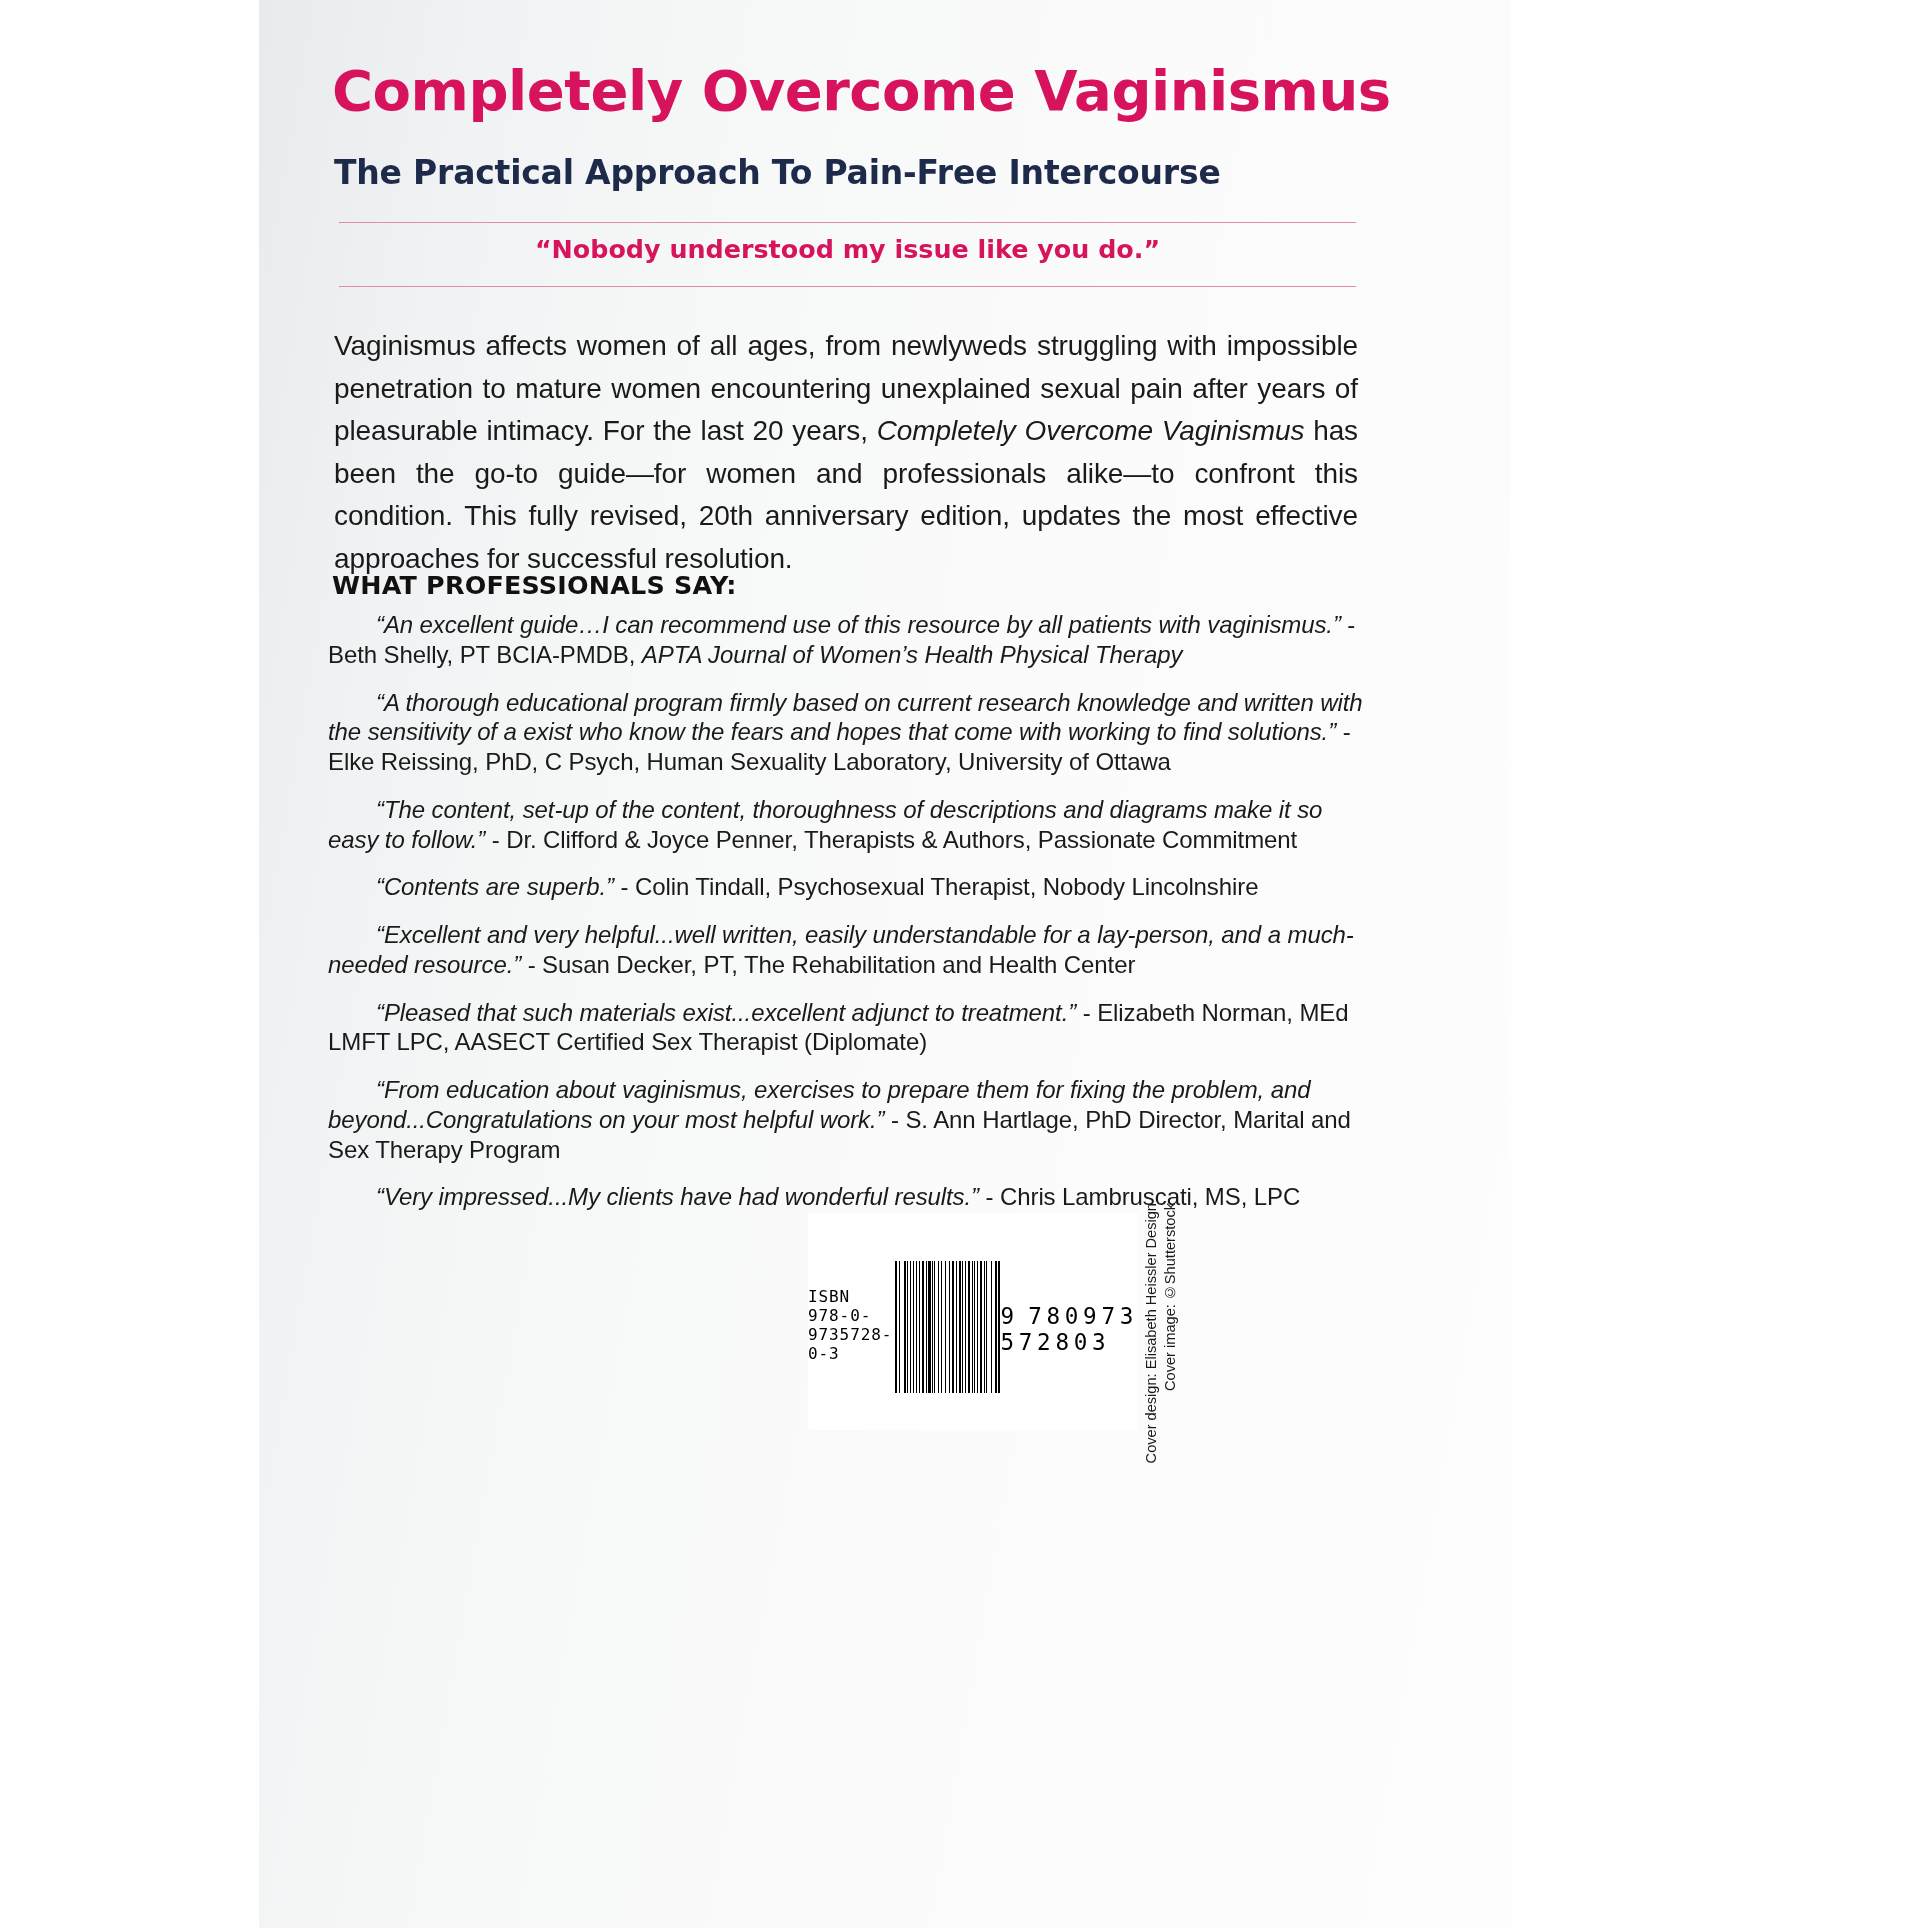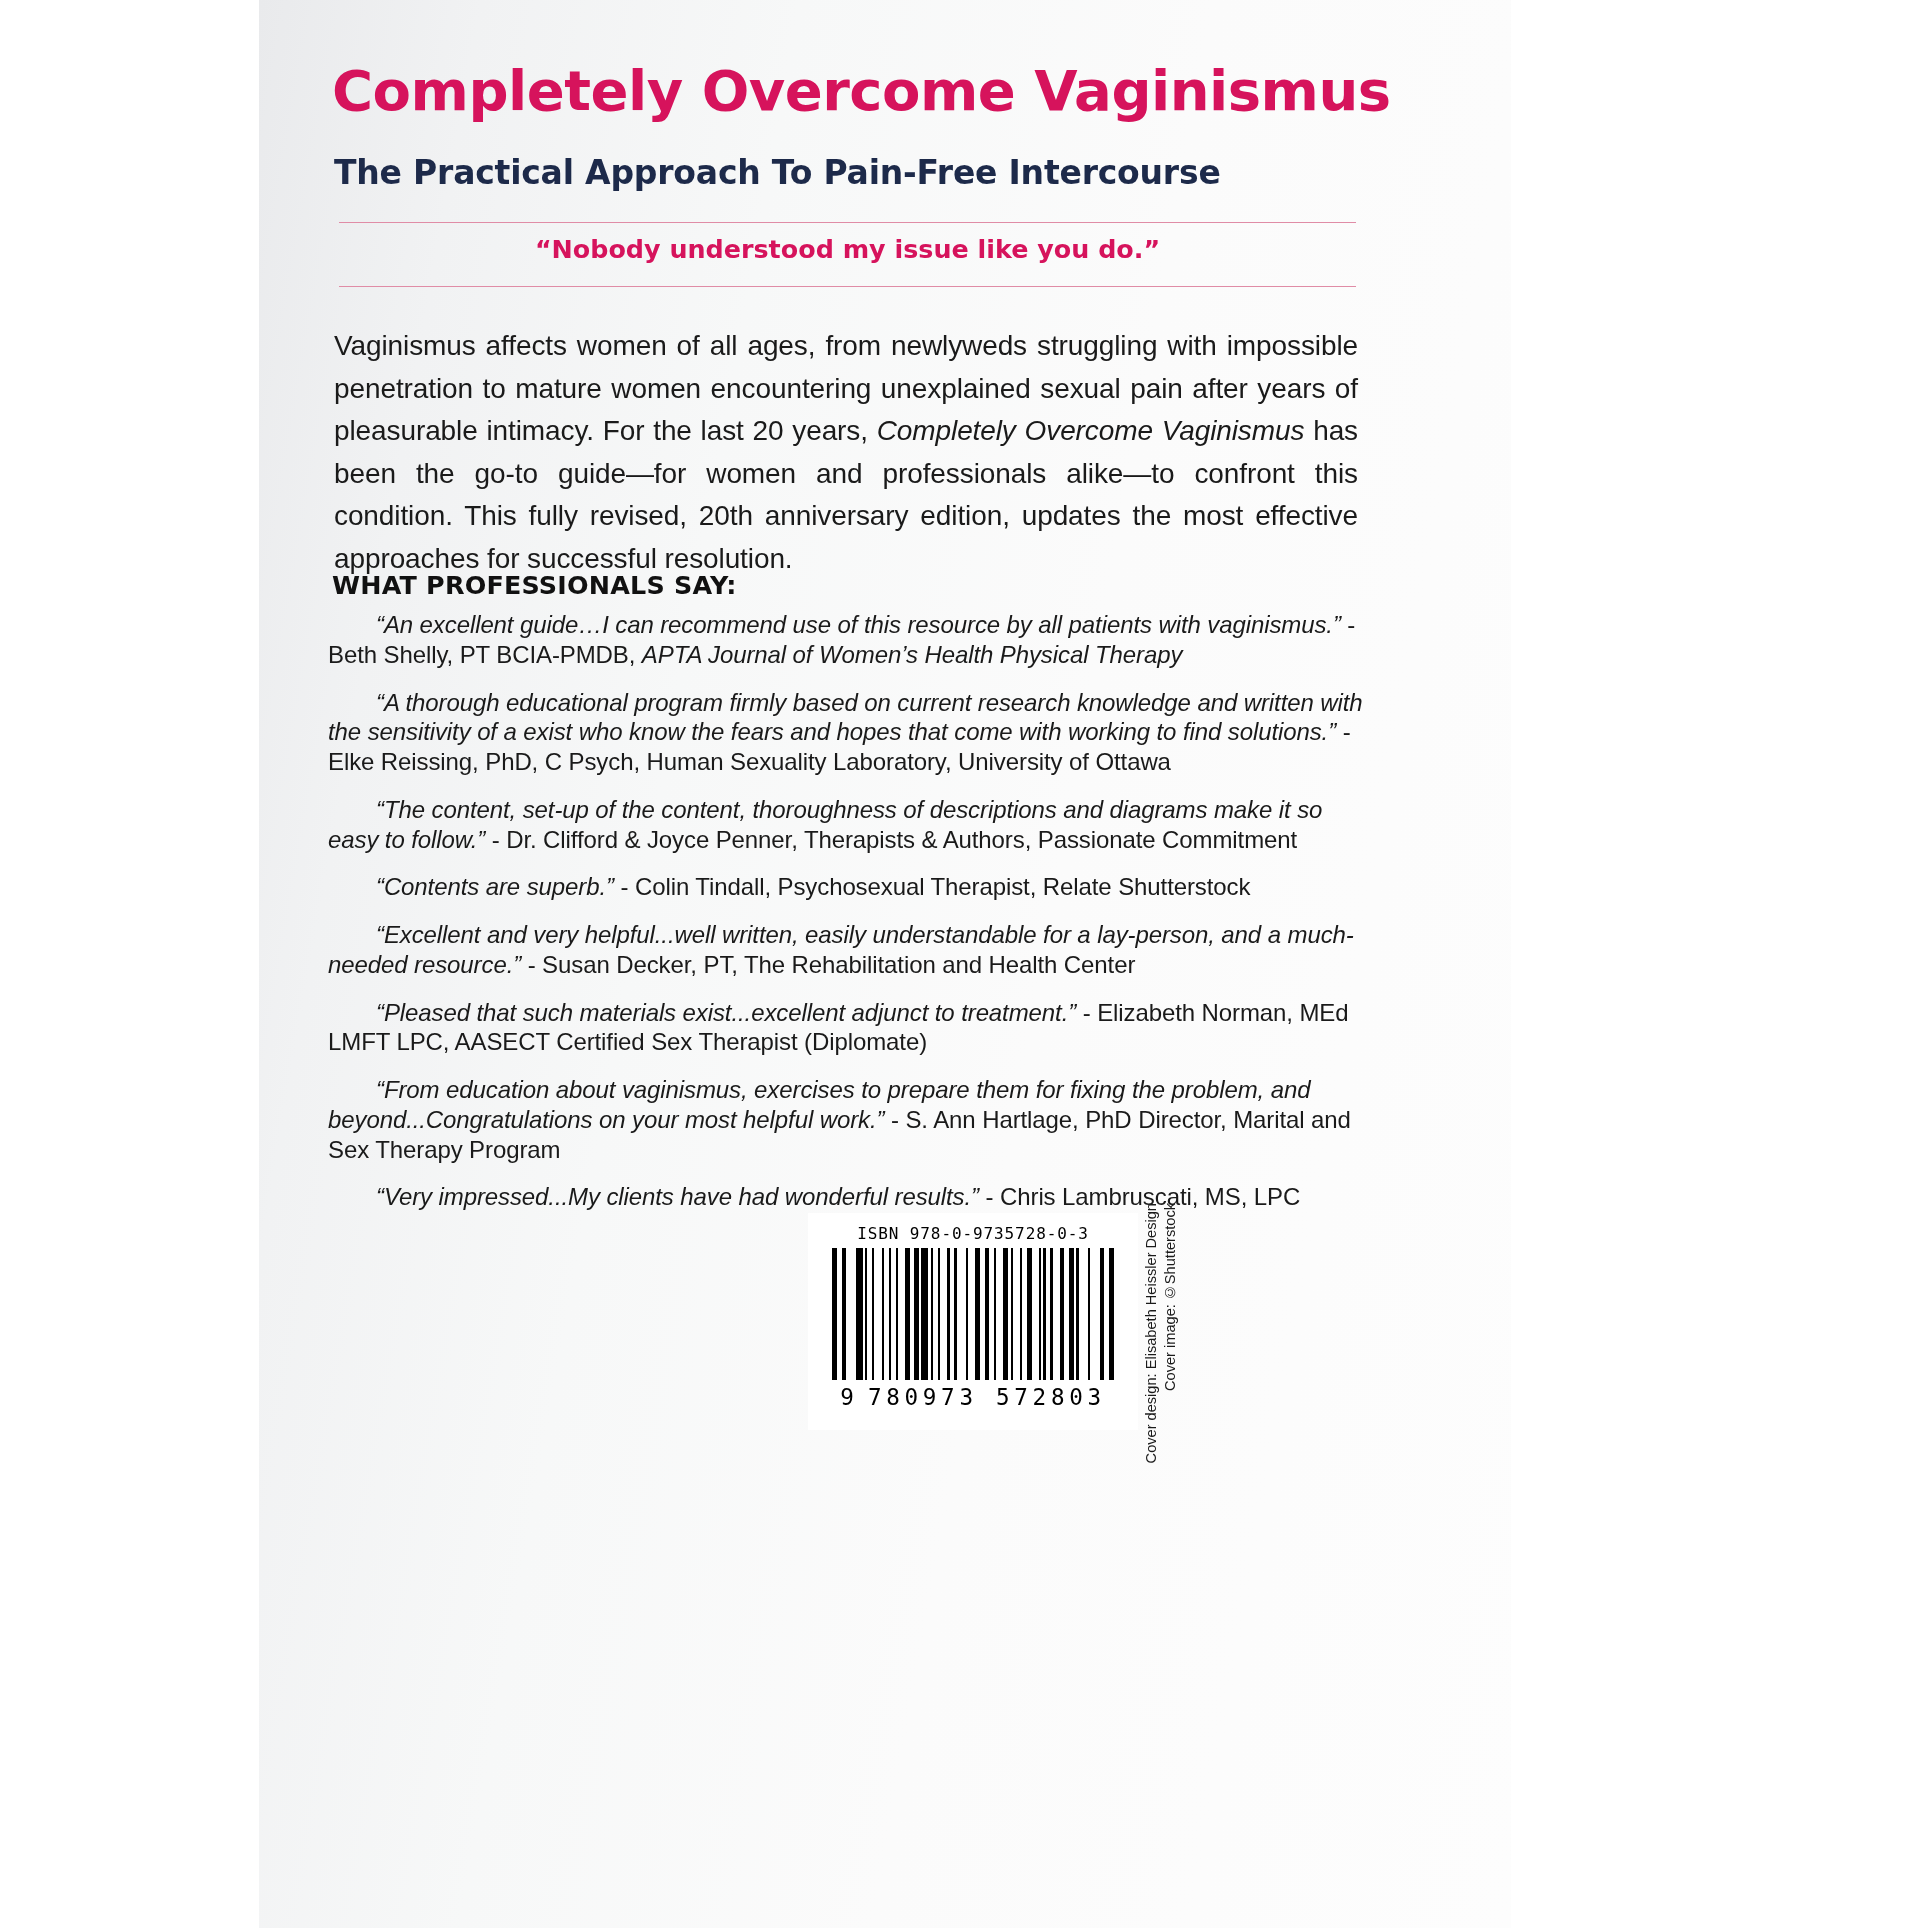--- a/index.html
+++ b/index.html
@@ -121,21 +121,21 @@
 
   
   #barcode-box {
     position: absolute;
     left: 549px;
     top: 1213px;
     width: 330px;
     height: 217px;
     background: #ffffff;
     display: flex;
-    flex-direction: column;
+    flex-direction: row;
     align-items: center;
     justify-content: flex-start;
     padding-top: 11.3px;
     box-sizing: border-box;
   }
   #isbn-text {
     font-family: "DejaVu Sans Mono", monospace;
     font-size: 16px;
     letter-spacing: 0.9px;
     color: #000;
@@ -229,21 +229,21 @@
     <div class="quote">
       <span class="q">“An excellent guide…I can recommend use of this resource by all patients with vaginismus.”</span><span class="attr"> - Beth Shelly, PT BCIA-PMDB, </span><i>APTA Journal of Women’s Health Physical Therapy</i>
     </div>
     <div class="quote">
       <span class="q">“A thorough educational program firmly based on current research knowledge and written with the sensitivity of a exist who know the fears and hopes that come with working to find solutions.”</span><span class="attr"> - Elke Reissing, PhD, C Psych, Human Sexuality Laboratory, University of Ottawa</span>
     </div>
     <div class="quote">
       <span class="q">“The content, set-up of the content, thoroughness of descriptions and diagrams make it so easy to follow.”</span><span class="attr"> - Dr. Clifford &amp; Joyce Penner, Therapists &amp; Authors, Passionate Commitment</span>
     </div>
     <div class="quote">
-      <span class="q">“Contents are superb.”</span><span class="attr"> - Colin Tindall, Psychosexual Therapist, Relate Shutterstock</span>
+      <span class="q">“Contents are superb.”</span><span class="attr"> - Colin Tindall, Psychosexual Therapist, Nobody Lincolnshire</span>
     </div>
     <div class="quote">
       <span class="q">“Excellent and very helpful...well written, easily understandable for a lay-person, and a much-needed resource.”</span><span class="attr"> - Susan Decker, PT, The Rehabilitation and Health Center</span>
     </div>
     <div class="quote">
       <span class="q">“Pleased that such materials exist...excellent adjunct to treatment.”</span><span class="attr"> - Elizabeth Norman, MEd LMFT LPC, AASECT Certified Sex Therapist (Diplomate)</span>
     </div>
     <div class="quote">
       <span class="q">“From education about vaginismus, exercises to prepare them for fixing the problem, and beyond...Congratulations on your most helpful work.”</span><span class="attr"> - S. Ann Hartlage, PhD Director, Marital and Sex Therapy Program</span>
     </div>

